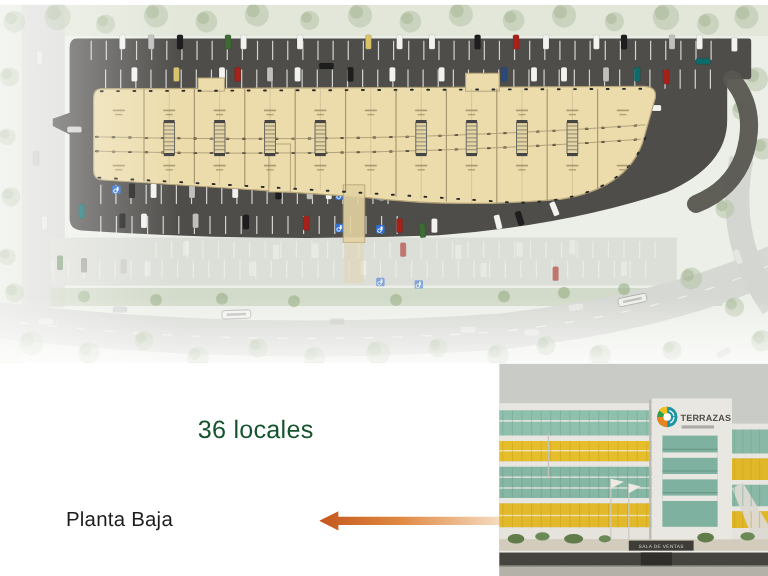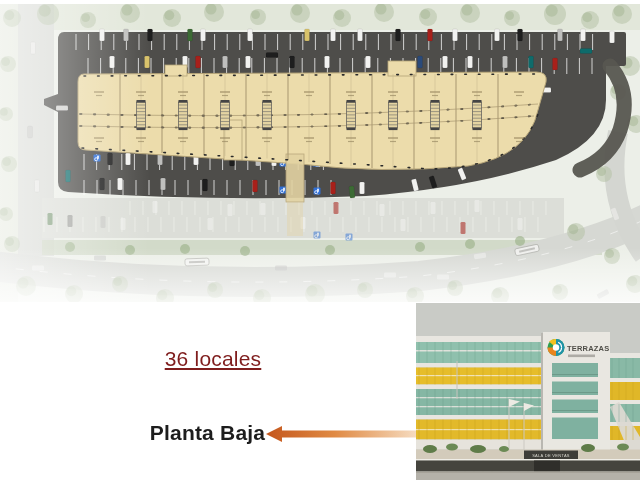--- a/index.html
+++ b/index.html
@@ -1,22 +1,22 @@
 <!DOCTYPE html>
 <html><head>
 <meta charset="utf-8">
 <style>
   html,body{margin:0;padding:0;background:#ffffff;}
   .slide{position:relative;width:640px;height:480px;background:#ffffff;overflow:hidden;
          font-family:"Liberation Sans",sans-serif;}
   .plan-svg{position:absolute;left:0;top:4px;width:640px;height:298px;display:block;}
   .caption-main{position:absolute;left:60px;top:343px;width:306px;text-align:center;
-      font-size:21px;line-height:31px;font-weight:400;color:#7f1d1d;letter-spacing:.2px;text-decoration:underline;}
-  .caption-sub{position:absolute;left:55px;top:421px;width:305px;text-align:center;
-      font-size:21px;line-height:24px;font-weight:700;color:#1d1d1d;letter-spacing:.2px;}
+      font-size:21px;line-height:31px;font-weight:400;color:#14532d;letter-spacing:.2px;}
+  .caption-sub{position:absolute;left:55px;top:421px;width:305px;text-align:left;
+      font-size:17px;line-height:24px;font-weight:400;color:#1d1d1d;letter-spacing:.2px;}
   .arrow-svg{position:absolute;left:266px;top:425px;width:152px;height:18px;}
   .photo-svg{position:absolute;left:416px;top:303px;width:224px;height:177px;display:block;}
 </style>
 </head>
 <body>
 
 <div class="slide">
 
   <svg class="plan-svg" viewBox="0 0 640 298">
     <defs>

